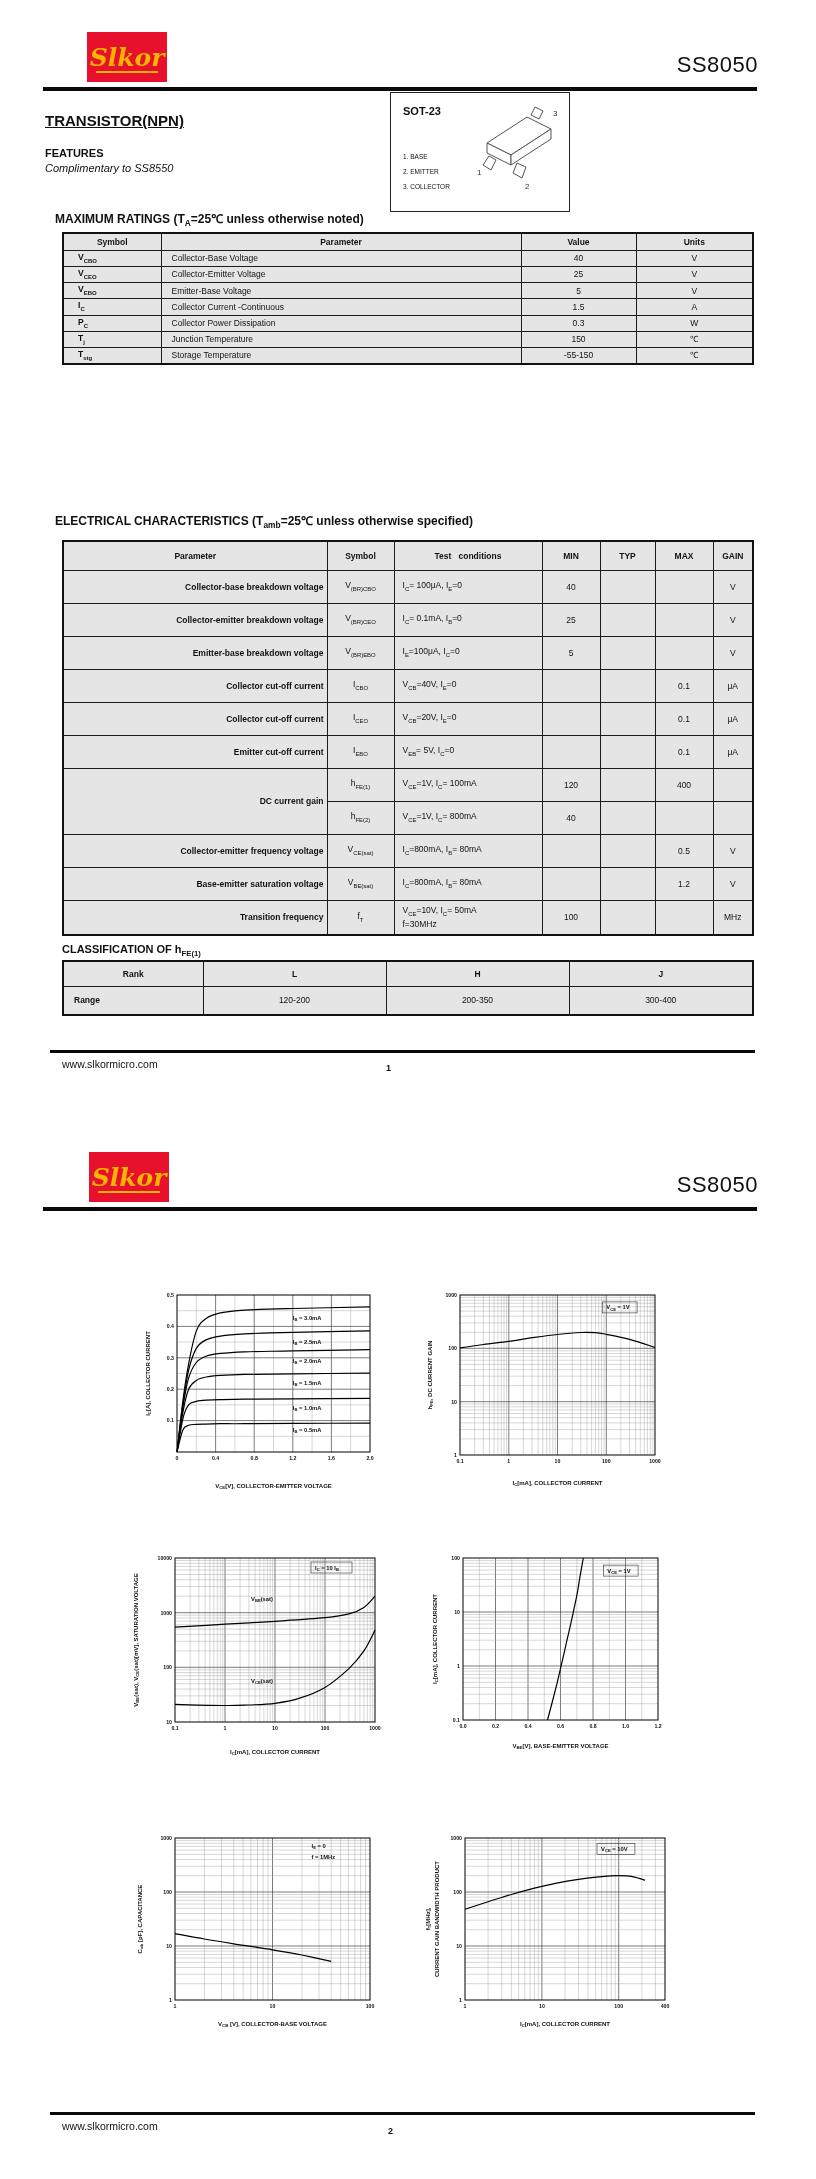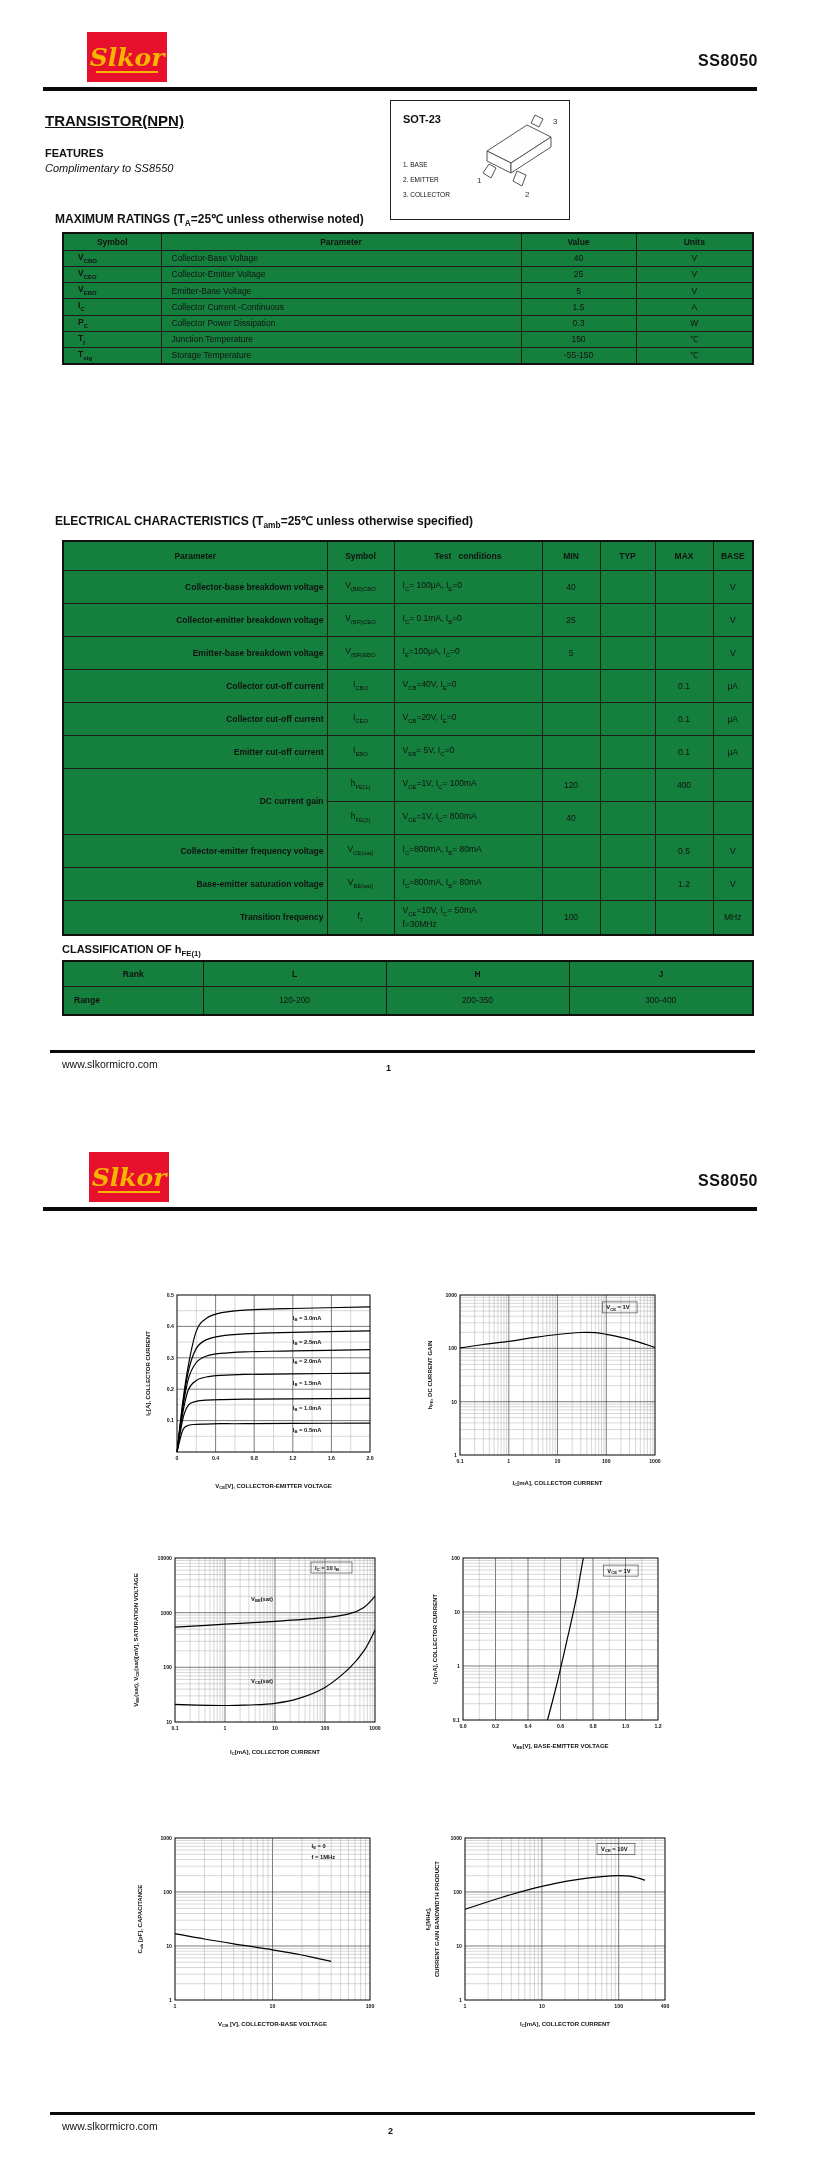--- a/index.html
+++ b/index.html
@@ -2,34 +2,34 @@
 <html><head>
 <meta charset="utf-8">
 <style>
   html,body{margin:0;padding:0;background:#fff;}
   body{width:816px;height:2179px;position:relative;font-family:"Liberation Sans",sans-serif;color:#111;}
   
   .logo{position:absolute;width:80px;height:50px;background:#e8112d;color:#f7b500;
         font-family:"DejaVu Serif",serif;font-style:italic;font-weight:bold;font-size:25px;
         display:flex;align-items:center;justify-content:center;letter-spacing:0;margin-left:44px;}
   .logo .swash{position:absolute;left:9px;right:9px;bottom:9px;height:2px;background:#f7b500;}
-  .partnum{position:absolute;right:58px;font-size:16px;font-weight:bold;letter-spacing:0.5px;}
+  .partnum{position:absolute;right:58px;font-size:22px;font-weight:normal;letter-spacing:0.5px;}
   .rule{position:absolute;left:43px;width:714px;height:4px;background:#0a0a0a;}
   .rule.thin{height:3px;}
   h1.doc{position:absolute;left:45px;font-size:15px;font-weight:bold;margin:0;}
   .h-sec{position:absolute;left:55px;font-size:12px;font-weight:bold;}
   .h-feat{position:absolute;left:45px;font-size:11px;font-weight:bold;}
   .t-feat{position:absolute;left:45px;font-size:11px;font-style:italic;}
   
-  .pkgbox{position:absolute;left:390px;top:100px;width:180px;height:120px;border:1.5px solid #222;box-sizing:border-box;}
+  .pkgbox{position:absolute;left:390px;top:92px;width:180px;height:120px;border:1.5px solid #222;box-sizing:border-box;}
   .pkgbox .pname{position:absolute;left:12px;top:12px;font-size:11px;font-weight:bold;}
   .pkgbox .pin{position:absolute;left:12px;font-size:6.5px;}
   .pkgbox svg{position:absolute;right:2px;top:10px;}
   
-  table.ds{position:absolute;border-collapse:collapse;table-layout:fixed;background:#15803d;border:2px solid #111;}
+  table.ds{position:absolute;border-collapse:collapse;table-layout:fixed;background:#e5e5e5;border:2px solid #111;}
   .ds th,.ds td{border:1px solid #1c1c1c;font-size:8.5px;line-height:1.25;padding:1px 3px;
                 text-align:center;vertical-align:middle;overflow:hidden;}
   .ds th{font-weight:bold;}
   .t-mr th{height:14px;} .t-mr td{height:13px;}
   .t-mr .c0{text-align:left;padding-left:14px;font-weight:bold;}
   .t-mr .c1{text-align:left;padding-left:10px;}
   .t-ec th{height:26px;white-space:pre;} .t-ec td{height:30px;}
   .t-ec .c0{text-align:right;padding-left:8px;font-weight:bold;}
   .t-ec .c2{text-align:left;padding-left:8px;}
   .t-cl th{height:22px;} .t-cl td{height:25px;}
@@ -147,21 +147,21 @@
       <col style="width: 40px;">
     </colgroup>
     <thead>
       <tr>
         <th class="h0">Parameter</th>
         <th class="h1">Symbol</th>
         <th class="h2">Test   conditions</th>
         <th class="h3">MIN</th>
         <th class="h4">TYP</th>
         <th class="h5">MAX</th>
-        <th class="h6">BASE</th>
+        <th class="h6">GAIN</th>
       </tr>
     </thead>
     <tbody>
       <tr>
         <td class="c0">Collector-base breakdown voltage</td>
         <td class="c1">V<sub>(BR)CBO</sub></td>
         <td class="c2">I<sub>C</sub>= 100μA, I<sub>E</sub>=0</td>
         <td class="c3">40</td>
         <td class="c4"></td>
         <td class="c5"></td>

